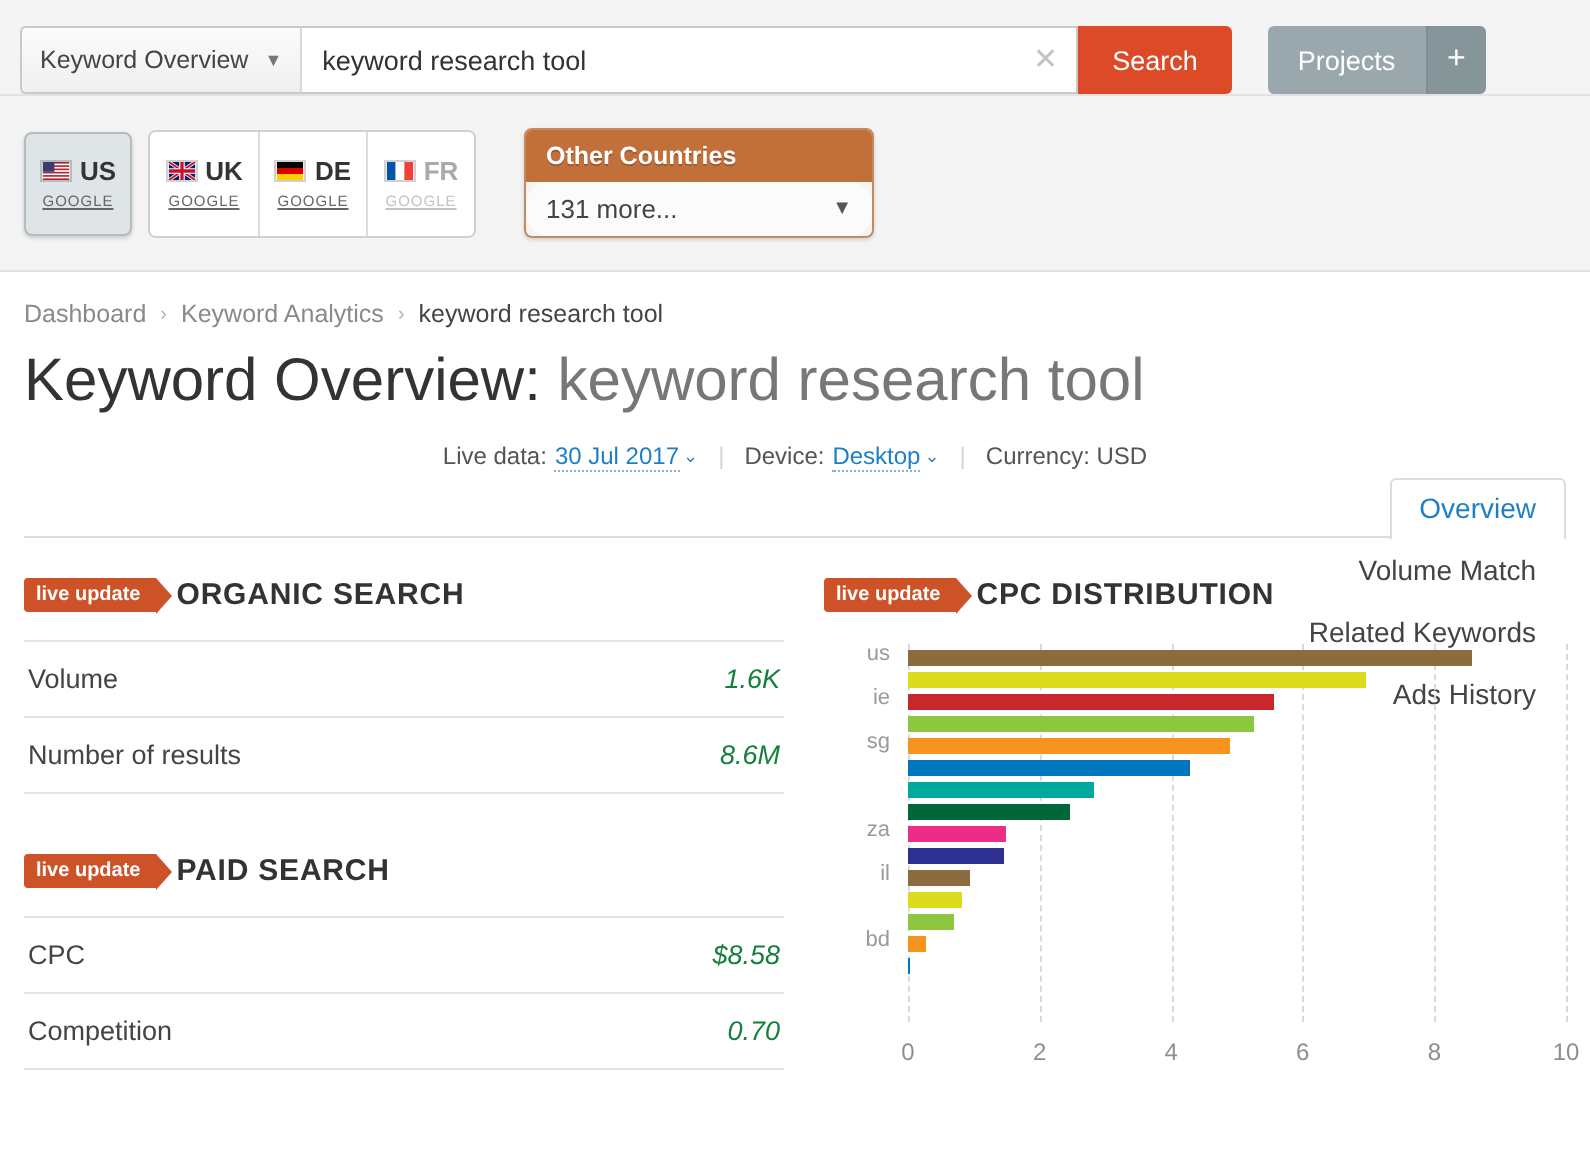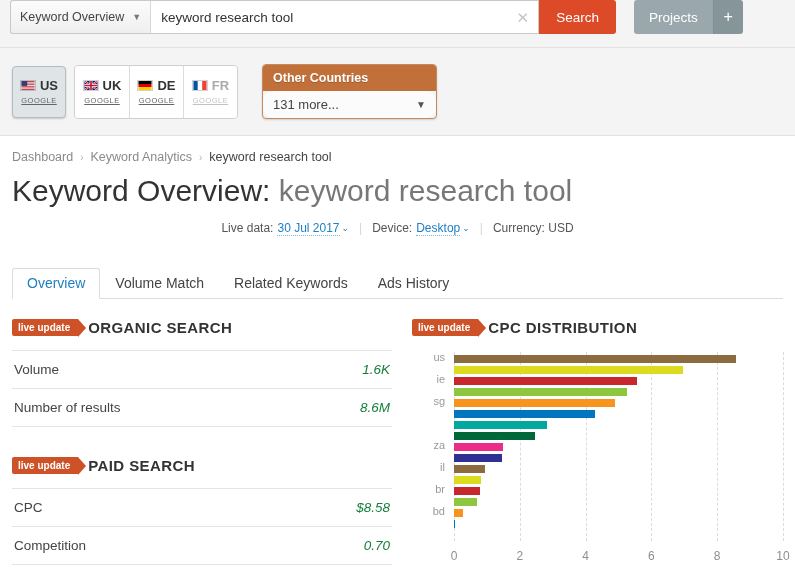--- a/index.html
+++ b/index.html
@@ -9,21 +9,21 @@
     font-family:"Liberation Sans", sans-serif;
     background:#ffffff;
     color:#333;
     overflow:hidden;
   }
 
   
   .topbar {
     height:48px; background:#f4f4f4;
     border-bottom:1px solid #e2e2e2;
-    display:flex; align-items:flex-start; padding:0 10px;
+    display:flex; align-items:flex-end; padding:0 10px;
   }
   .searchgroup { display:flex; align-items:center; height:34px; }
   .db-select {
     height:34px; min-width:140px;
     background:linear-gradient(#fcfcfc,#efefef);
     border:1px solid #c9c9c9; border-right:none;
     border-radius:3px 0 0 3px;
     display:flex; align-items:center; justify-content:space-between;
     padding:0 9px; font-size:12.5px; color:#444; cursor:pointer;
   }
@@ -125,22 +125,22 @@
     display:flex; align-items:center; gap:10px;justify-content:center;
   }
   .meta .link {
     color:#1d7fc4; border-bottom:1px dotted #7fb6dd; cursor:pointer;
   }
   .meta .caret { color:#1d7fc4; font-size:9px; margin-left:2px; }
   .meta .divider { color:#d5d5d5; }
 
   
   .tabs {
-    display:flex; align-items:flex-end; margin-top:32px;
-    border-bottom:1px solid #dcdcdc; height:31px;
+    display:flex; align-items:flex-end; margin-top:2px;
+    border-bottom:1px solid #dcdcdc; height:31px;flex-direction:column;
   }
   .tab {
     font-size:14px; color:#444; padding:6px 14px 7px 14px; cursor:pointer;
     border:1px solid transparent; position:relative; top:1px;
   }
   .tab.active {
     color:#1d7fc4; background:#fff;
     border:1px solid #dcdcdc; border-bottom:1px solid #fff;
     border-radius:3px 3px 0 0;
   }
@@ -411,24 +411,20 @@
               <div class="bar" title=" 1.46" style="width: 14.6%; background: rgb(46, 49, 146);"></div>
             </div>
             <div class="bar-row">
               <span class="ylabel">il</span>
               <div class="bar" title="il 0.95" style="width: 9.5%; background: rgb(140, 107, 63);"></div>
             </div>
             <div class="bar-row">
               <div class="bar" title=" 0.83" style="width: 8.3%; background: rgb(220, 219, 30);"></div>
             </div>
             <div class="bar-row">
-              <span class="ylabel">br</span>
-              <div class="bar" title="br 0.78" style="width: 7.8%; background: rgb(200, 39, 45);"></div>
-            </div>
-            <div class="bar-row">
               <div class="bar" title=" 0.71" style="width: 7.1%; background: rgb(141, 198, 63);"></div>
             </div>
             <div class="bar-row">
               <span class="ylabel">bd</span>
               <div class="bar" title="bd 0.26" style="width: 2.6%; background: rgb(247, 148, 30);"></div>
             </div>
             <div class="bar-row">
               <div class="bar" title=" 0.03" style="width: 0.3%; background: rgb(0, 118, 190);"></div>
             </div>
           </div>

